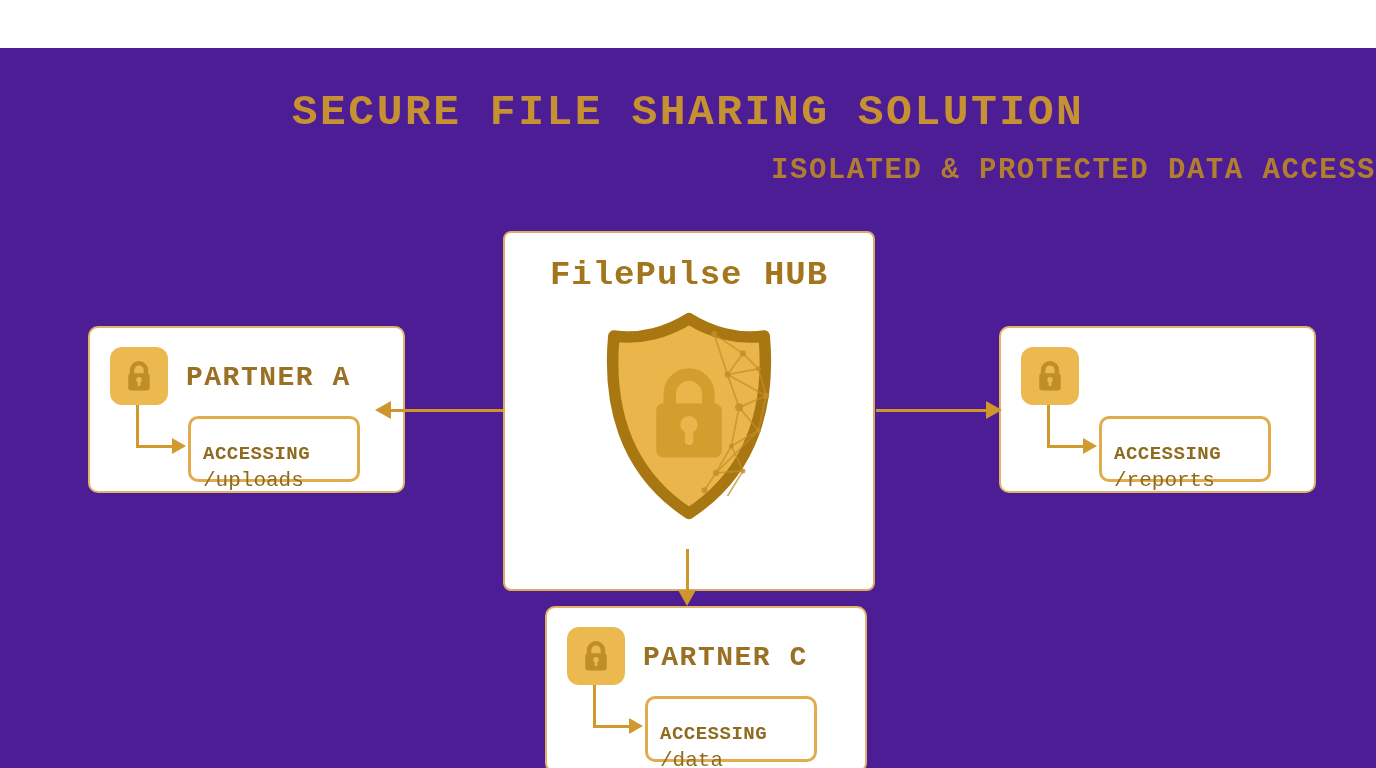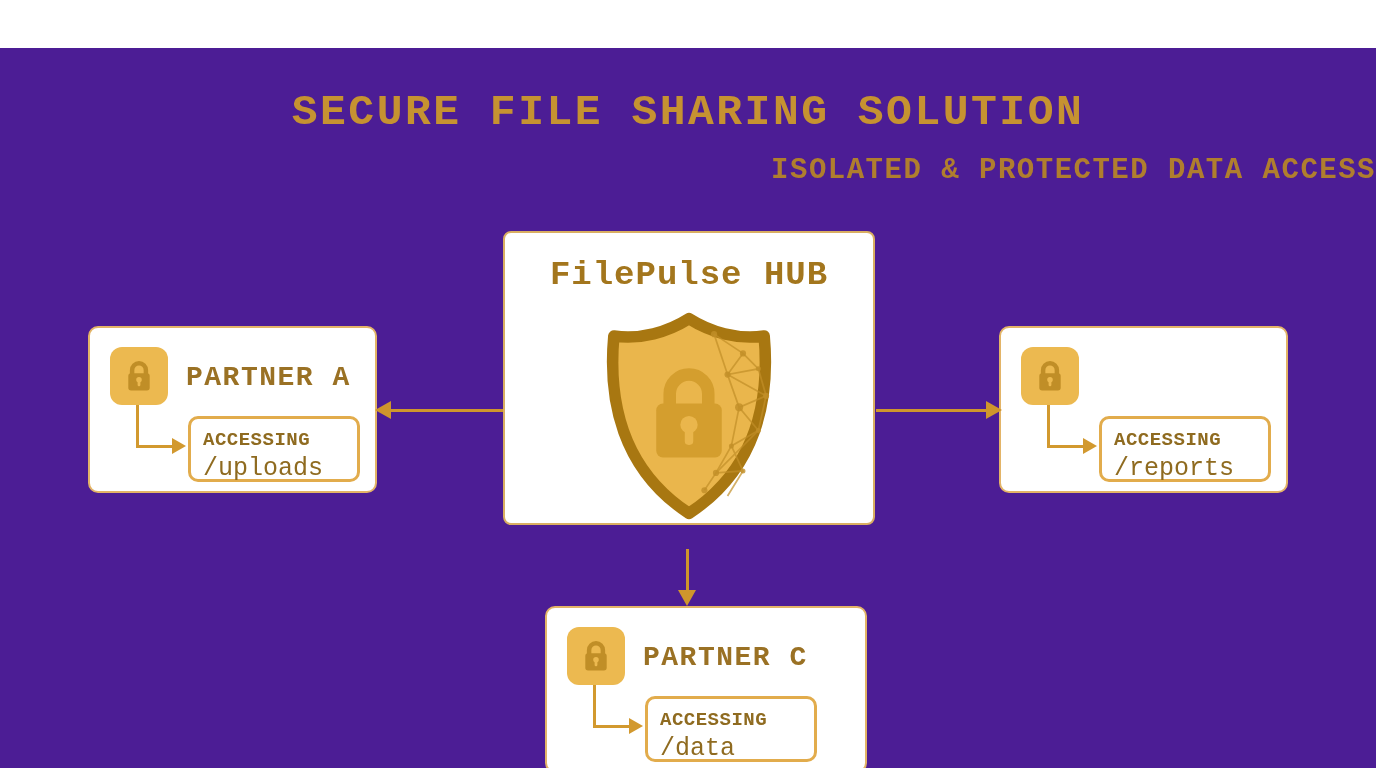--- a/index.html
+++ b/index.html
@@ -42,21 +42,21 @@
     color: #b07e2e;
     margin: 0;
   }
 
   
   .hub-box {
     position: absolute;
     left: 503px;
     top: 183px;
     width: 372px;
-    height: 294px;
+    height: 360px;
     background: #ffffff;
     border: 2px solid #d9ae62;
     border-radius: 8px;
     box-sizing: border-box;
   }
   .hub-title {
     position: absolute;
     top: 23px;
     left: 0;
     width: 100%;
@@ -72,21 +72,21 @@
     transform: translateX(-50%);
     top: 78px;
     width: 194px;
     height: 212px;
   }
   .shield-wrap svg { width: 100%; height: 100%; display: block; }
 
   
   .partner-box {
     position: absolute;
-    width: 289px;
+    width: 317px;
     height: 167px;
     background: #ffffff;
     border: 2px solid #e3b467;
     border-radius: 10px;
     box-sizing: border-box;
   }
   #partner-a { left: 88px;  top: 278px; }
   #partner-b { left: 999px; top: 278px; }
   #partner-c { left: 545px; top: 558px; width: 322px; }
 
@@ -117,32 +117,32 @@
 
   .access-box {
     position: absolute;
     left: 98px;
     top: 88px;
     width: 172px;
     height: 66px;
     border: 3px solid #e2ac4c;
     border-radius: 10px;
     box-sizing: border-box;
-    padding: 10px 0 0 12px;
+    padding: 24px 0 0 12px;
     background: #ffffff;
   }
   .access-label {
     font-size: 19px;
     font-weight: 700;
     letter-spacing: 0.5px;
     color: #8f6b20;
     line-height: 1.25;
   }
   .access-path {
-    font-size: 25px;
+    font-size: 21px;
     font-weight: 500;
     color: #8f6b20;
     line-height: 1.3;
   }
 
   
   .elbow-v {
     position: absolute;
     left: 46px;
     top: 77px;

